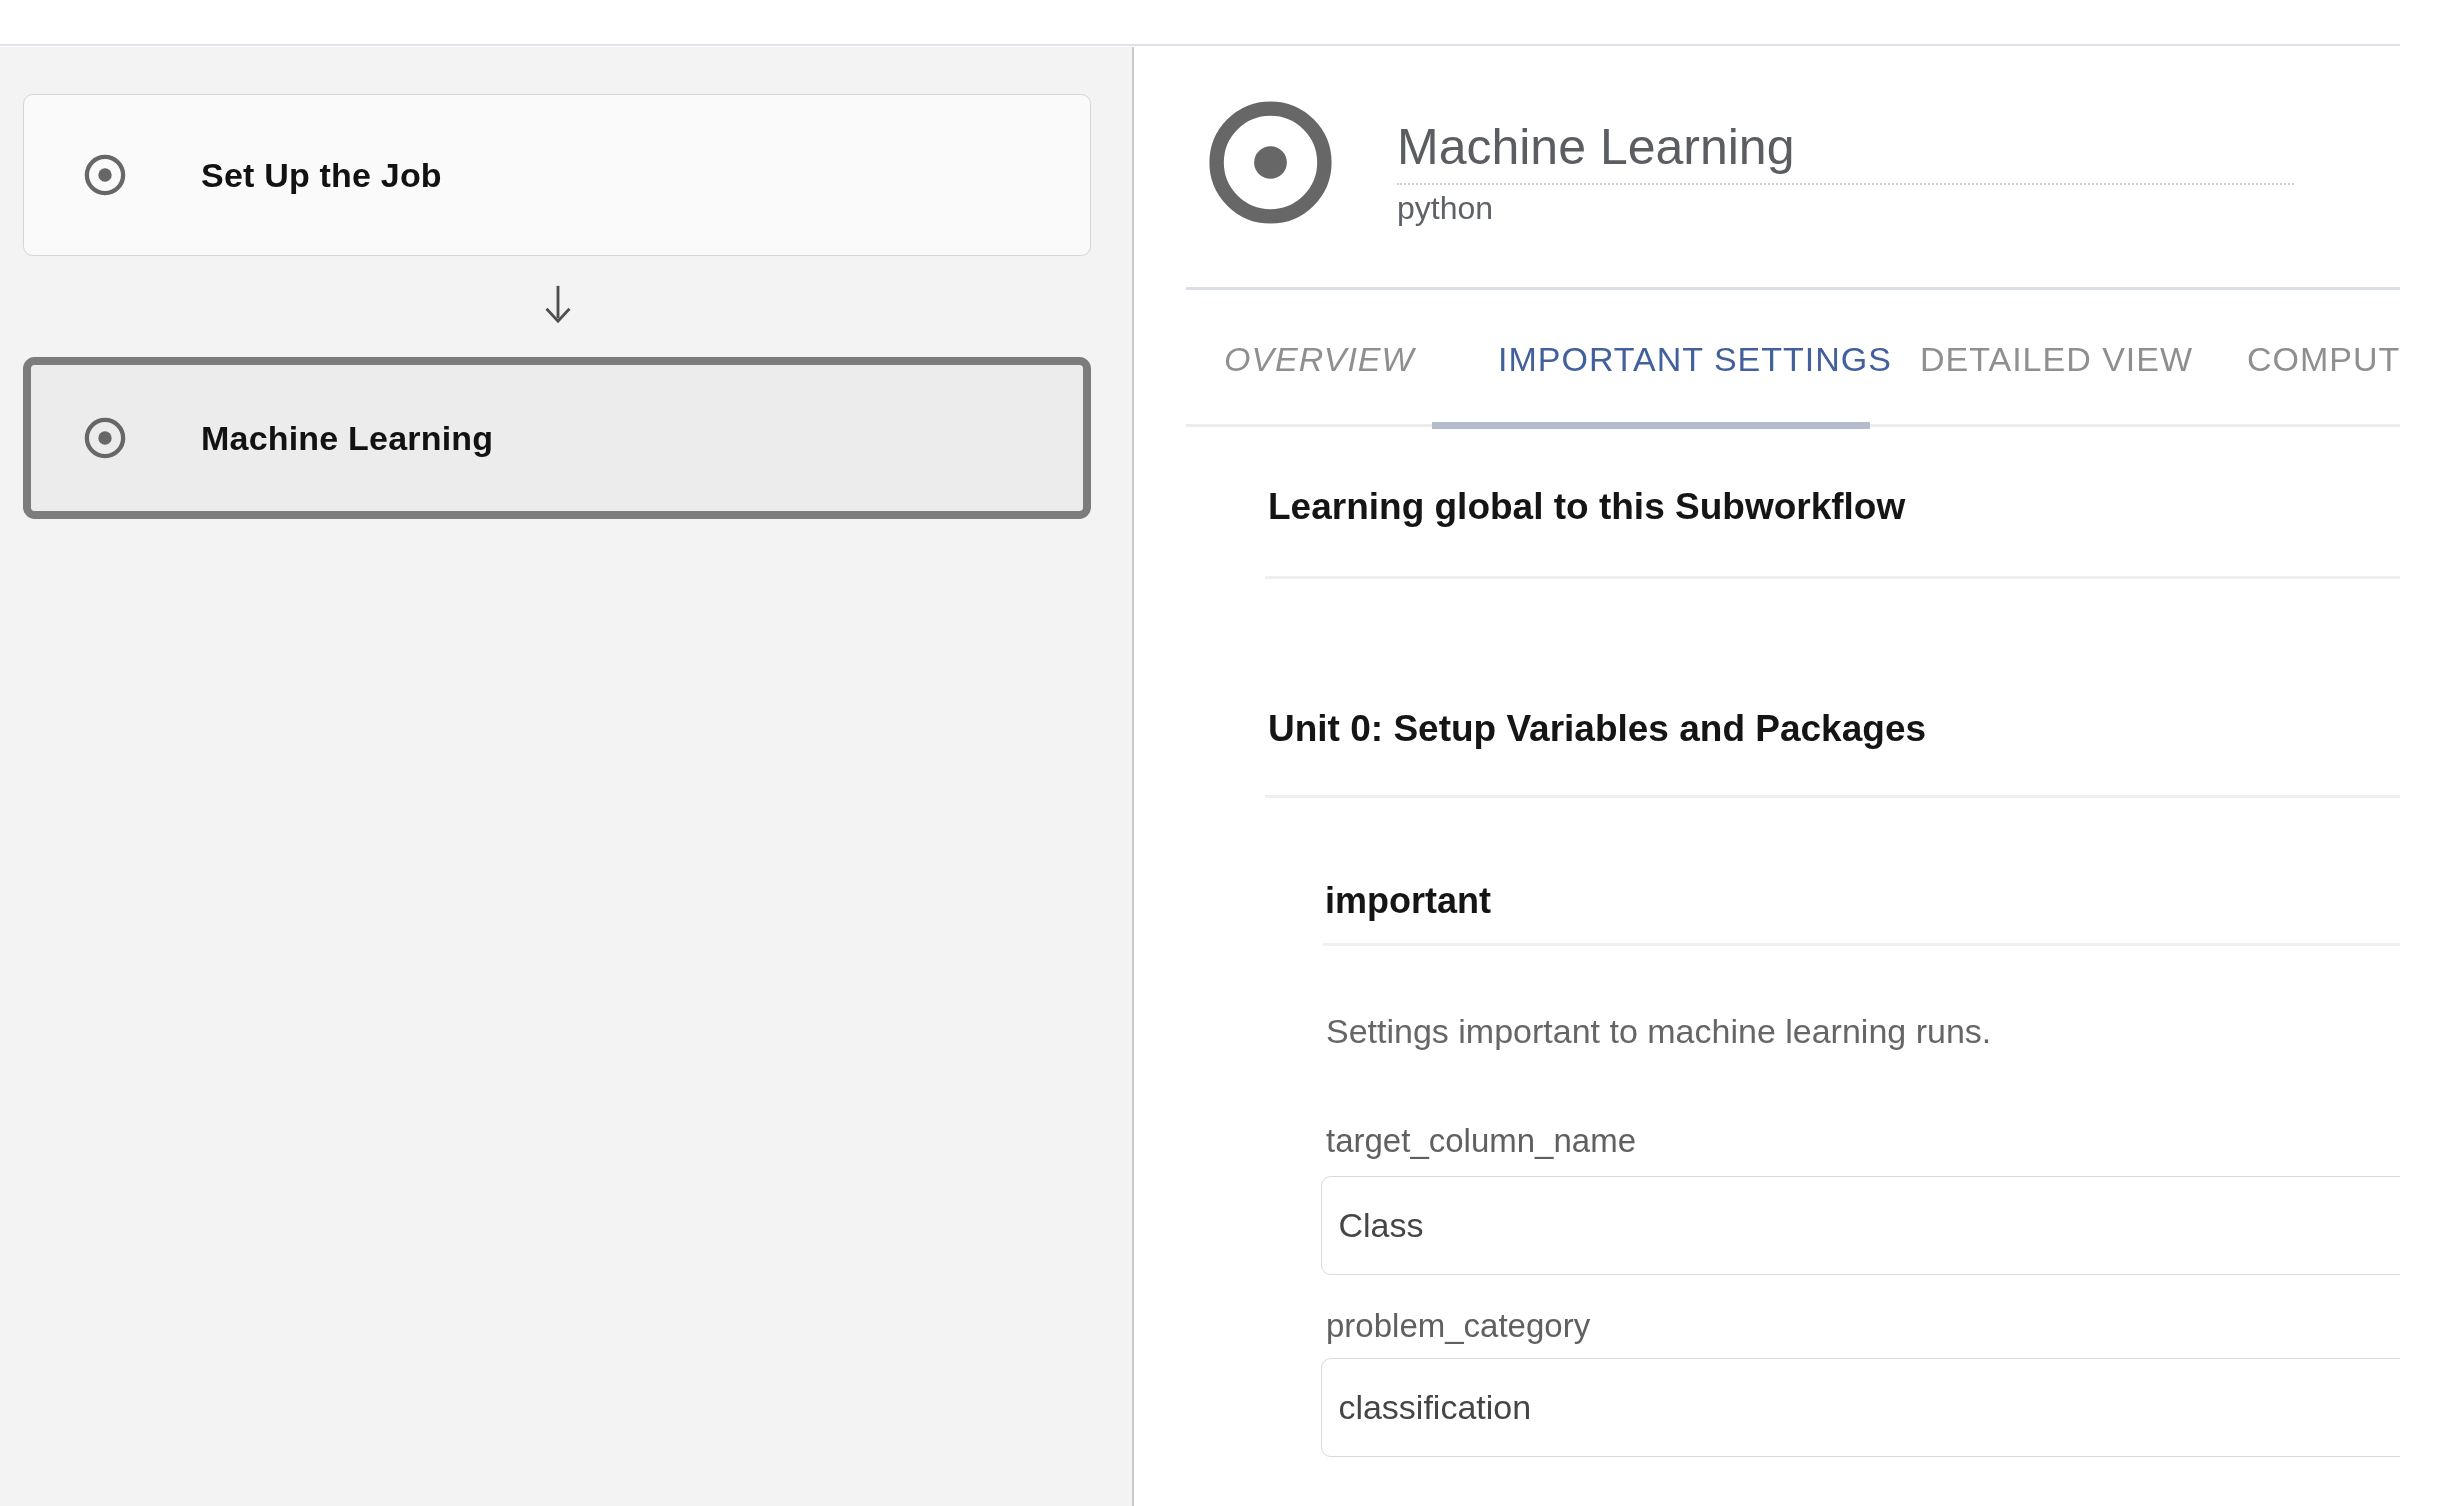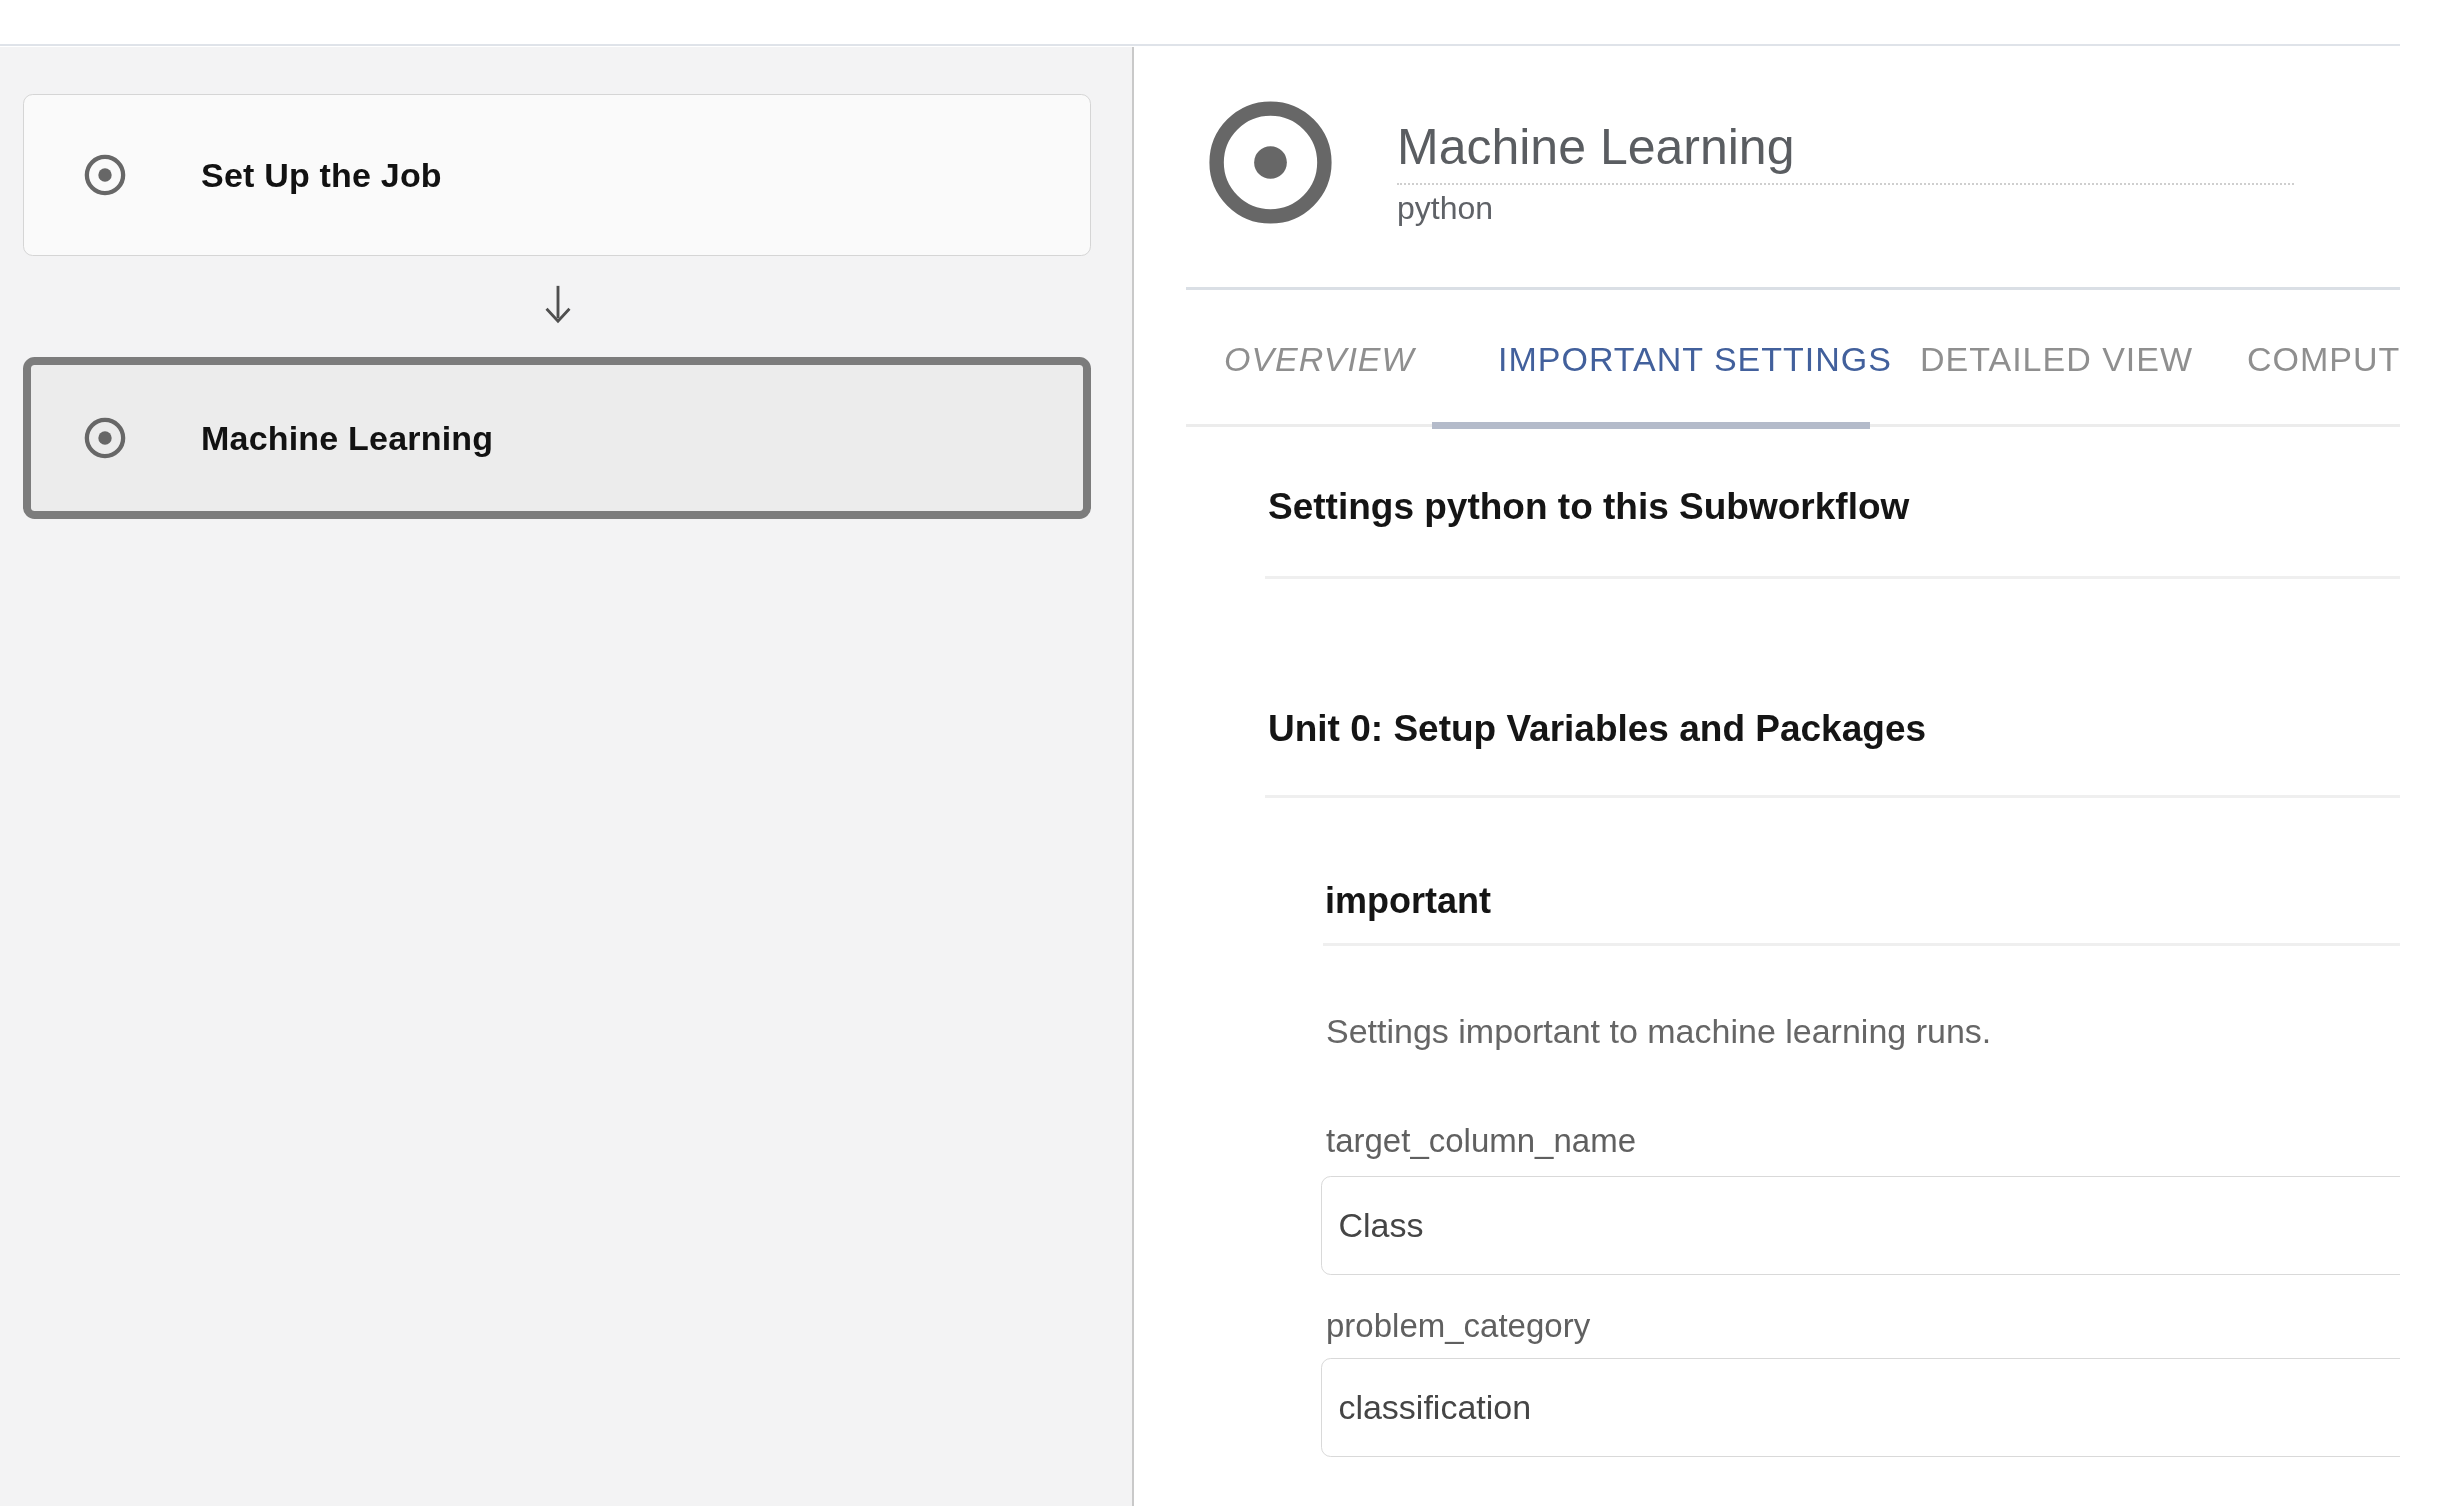--- a/index.html
+++ b/index.html
@@ -104,21 +104,21 @@
   <div id="subtitle" class="abs">python</div>
 
   <div id="tabs-top-divider" class="abs"></div>
   <div class="tab" style="left:1224px;font-style:italic;">OVERVIEW</div>
   <div class="tab" id="tab-important-settings" style="left:1470px;margin-left:28px;">IMPORTANT SETTINGS</div>
   <div class="tab" style="left:1920px;">DETAILED VIEW</div>
   <div class="tab" style="left:2247px;">COMPUTE</div>
   <div id="tabs-bottom-line" class="abs"></div>
   <div id="active-tab-indicator" class="abs"></div>
 
-  <div class="h-section" style="left:1268px;top:486px;">Settings python to this Subworkflow</div>
+  <div class="h-section" style="left:1268px;top:486px;">Learning global to this Subworkflow</div>
   <div class="divider" style="left:1265px;top:576px;width:1195px;"></div>
 
   <div class="h-section" style="left:1268px;top:708px;">Unit 0: Setup Variables and Packages</div>
   <div class="divider" style="left:1265px;top:795px;width:1195px;"></div>
 
   <div id="card-title" class="abs">important</div>
   <div class="divider" style="left:1323px;top:943px;width:1137px;"></div>
   <div id="card-desc" class="abs">Settings important to machine learning runs.</div>
 
   <div class="field-label" style="top:1120px;">target_column_name</div>

